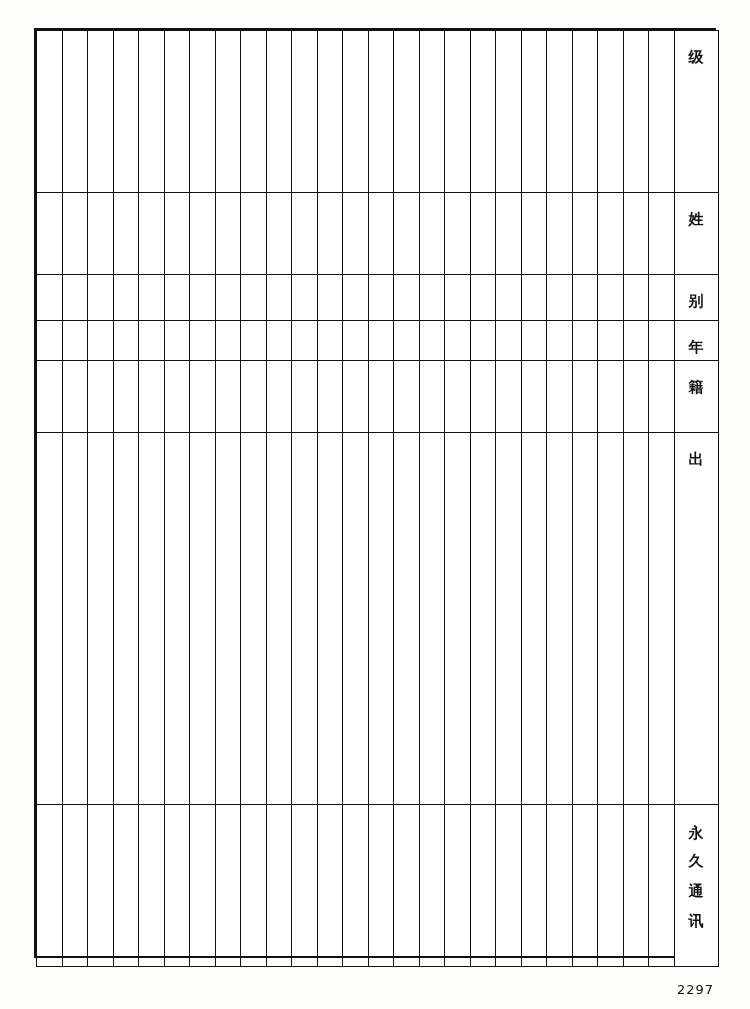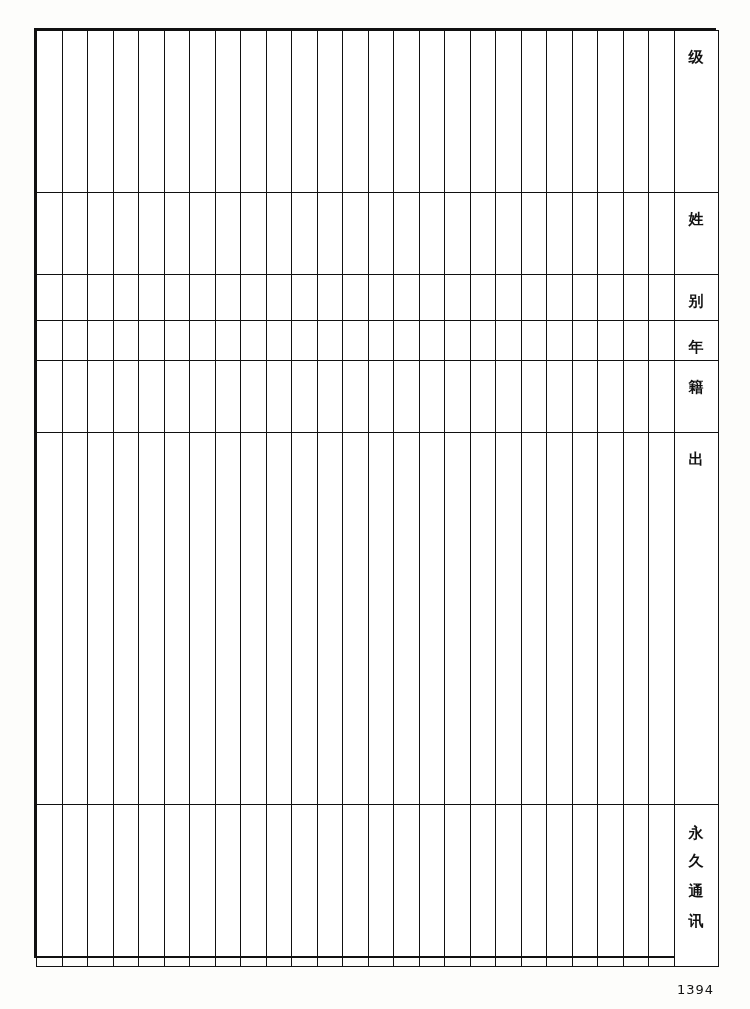--- a/index.html
+++ b/index.html
@@ -657,13 +657,13 @@
             <span class="vt">本校步兵科</span>
           </td>
         <td class="row-addr">
             <span class="vt">本校步兵科</span>
           </td>
       </tr>
     </tbody>
   </table>
 </div>
 
-<div class="pageno">1394</div>
+<div class="pageno">2297</div>
 
 </body></html>

